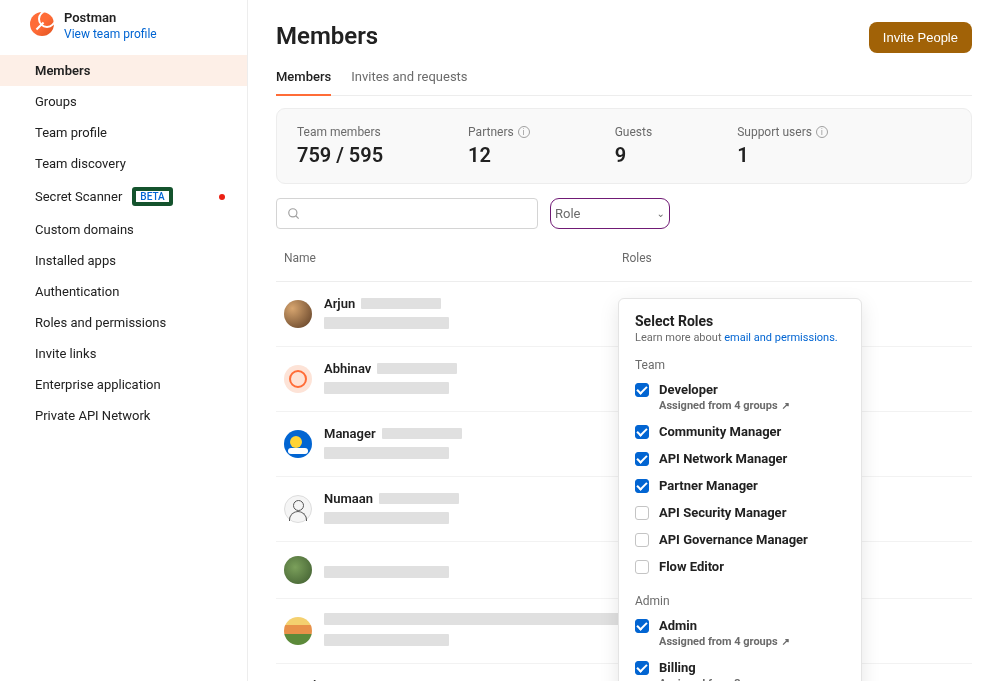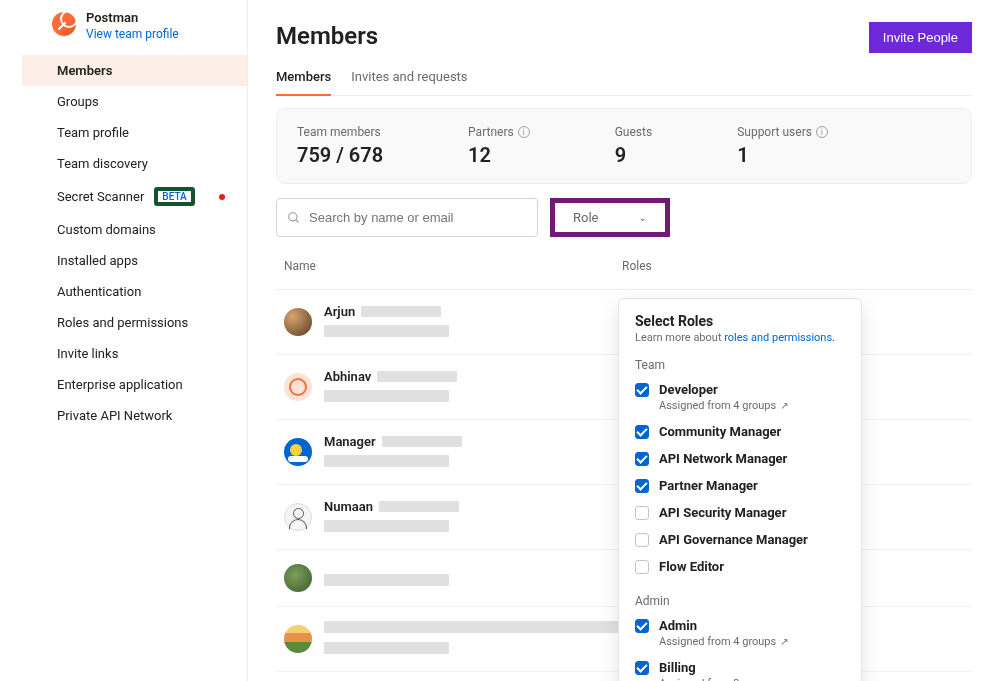--- a/index.html
+++ b/index.html
@@ -12,21 +12,20 @@
     height: 681px;
     overflow: hidden;
     display: flex;
   }
   
   .sidebar {
     width: 248px;
     border-right: 1px solid #ededed;
     padding-top: 6px;
     flex-shrink: 0;
-    padding-left: 22px;
   }
   .team-header {
     display: flex;
     align-items: flex-start;
     padding: 4px 14px 8px 30px;
     gap: 10px;
   }
   .team-logo {
     width: 24px;
     height: 24px;
@@ -85,22 +84,22 @@
     padding: 22px 28px 0 28px;
     overflow: hidden;
   }
   .page-head {
     display: flex; justify-content: space-between; align-items: flex-start;
   }
   .page-title {
     font-size: 24px; font-weight: 600;
   }
   .invite-btn {
-    background: #6d28d9; color: #fff; border: none;
-    padding: 8px 14px; border-radius: 0; font-size: 13px; font-weight: 500;
+    background: #a16207; color: #fff; border: none;
+    padding: 8px 14px; border-radius: 8px; font-size: 13px; font-weight: 500;
     cursor: pointer;
   }
   .tabs { display: flex; gap: 20px; margin-top: 16px; border-bottom: 1px solid #ededed; }
   .tab {
     padding: 0 0 10px 0; font-size: 13px; color: #6b6b6b; cursor: pointer;
     border-bottom: 2px solid transparent; margin-bottom: -1px;
   }
   .tab.active { color: #212121; border-bottom-color: #ff6c37; font-weight: 500;}
   .stats-card {
     background: #f9f9f9; border: 1px solid #ededed; border-radius: 9px;
@@ -117,21 +116,21 @@
   .filters { display: flex; gap: 12px; margin-top: 14px; }
   .search-box {
     display: flex; align-items: center; gap: 8px;
     border: 1px solid #d4d4d4; border-radius: 4px; padding: 7px 10px;
     width: 262px; color: #a0a0a0;
   }
   .search-box input {
     border: none; outline: none; font-size: 13px; flex: 1; background: transparent;
   }
   .role-select {
-    border: 5px solid #701a75; border-radius: 0; padding: 7px 18px;
+    border: 1px solid #701a75; border-radius: 9px; padding: 7px 4px;
     width: 120px; color: #6b6b6b; font-size: 13px;
     display: flex; justify-content: space-between; align-items: center; cursor: pointer;
   }
   .table-head {
     display: flex; margin-top: 22px; font-size: 12px; color: #6b6b6b;
     padding: 0 8px 16px 8px; border-bottom: 1px solid #ededed;
   }
   .col-name { width: 338px; }
   .col-roles { flex: 1; }
   .row {
@@ -183,21 +182,21 @@
     width: 14px; height: 14px; border: 1.5px solid #c4c4c4; border-radius: 3px;
     flex-shrink: 0; margin-top: 1px; position: relative;
   }
   .pop-check.checked { background: #0265d2; border-color: #0265d2; }
   .pop-check.checked::after {
     content: ""; position: absolute; left: 3px; top: 0px;
     width: 4px; height: 8px; border: solid #fff; border-width: 0 2px 2px 0;
     transform: rotate(45deg);
   }
   .pop-label { font-size: 13px; color: #212121; font-weight: bold; }
-  .pop-hint { font-size: 11px; color: #6b6b6b; margin-top: 2px; display: flex; align-items: center; gap: 4px;}
+  .pop-hint { font-size: 11px; color: #6b6b6b; margin-top: 2px; display: flex; align-items: center; gap: 4px; font-weight: bold;}
   .ext-arrow { font-size: 10px; }
   .chev { font-size: 10px; color: #6b6b6b;}
   svg.icon { width: 14px; height: 14px; }
 </style>
 </head>
 <body>
 
 <div class="sidebar">
   <div class="team-header">
     <div class="team-logo"></div>
@@ -257,21 +256,21 @@
   <div class="tabs" id="tabs">
       <div class="tab active">Members</div>
       <div class="tab">Invites and requests</div>
     </div>
 
   <div class="stats-card">
     <div>
       <div class="stat-label">
           <span>Team members</span>
         </div>
-      <div class="stat-value">759 / 678</div>
+      <div class="stat-value">759 / 595</div>
     </div>
     <div>
       <div class="stat-label">
           <span>Partners</span>
           <span class="info-i">i</span>
         </div>
       <div class="stat-value">12</div>
     </div>
     <div>
       <div class="stat-label">
@@ -287,21 +286,20 @@
       <div class="stat-value">1</div>
     </div>
   </div>
 
   <div class="filters">
     <div class="search-box">
       <svg class="icon" viewBox="0 0 24 24" fill="none" stroke="#a0a0a0" stroke-width="2">
           <circle cx="10" cy="10" r="7"></circle>
           <line x1="20" y1="20" x2="15" y2="15"></line>
         </svg>
-      <input placeholder="Search by name or email" style="">
     </div>
     <div class="role-select">
       <span>Role</span>
       <span class="chev">⌄</span>
     </div>
   </div>
 
   <div class="table-head">
     <div class="col-name">Name</div>
     <div class="col-roles">Roles</div>
@@ -354,21 +352,21 @@
             <span class="name">Jaggi</span>
           </div>
         </div>
       </div>
     </div>
 </div>
 
 <div class="popover">
   <div class="pop-title">Select Roles</div>
   <div class="pop-sub">
-    <span>Learn more about </span><a>roles and permissions.</a>
+    <span>Learn more about </span><a>email and permissions.</a>
   </div>
   <div id="pop-sections">
       <div class="pop-section">Team</div>
       <div class="pop-option">
         <div class="pop-check checked"></div>
         <div>
           <div class="pop-label">Developer</div>
           <div class="pop-hint">
             <span>Assigned from 4 groups</span>
             <span class="ext-arrow">↗</span>

